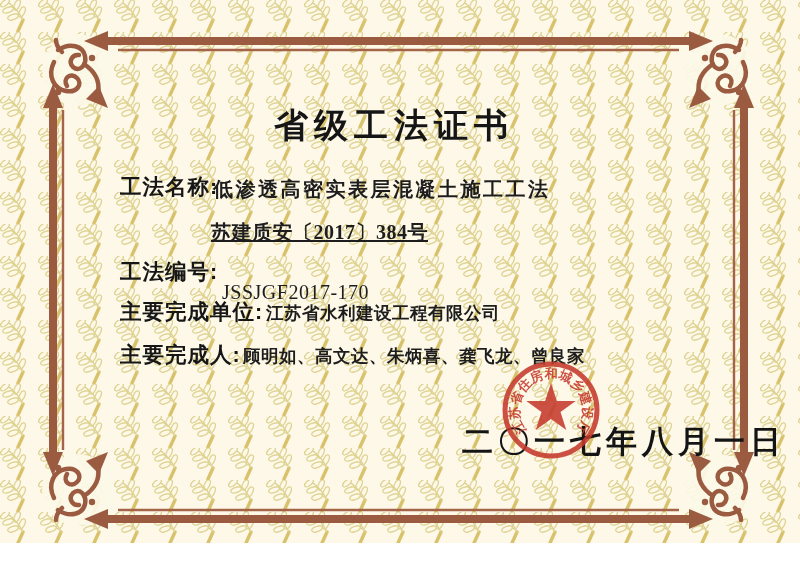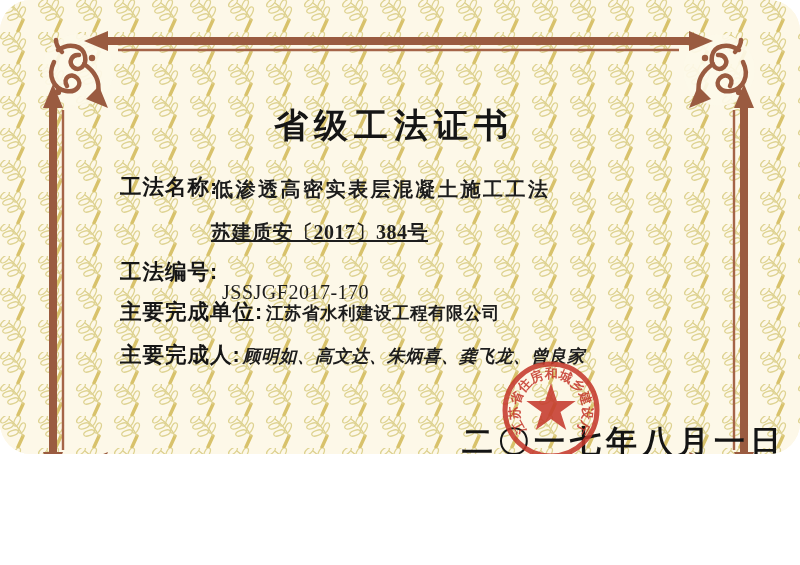--- a/index.html
+++ b/index.html
@@ -1,20 +1,19 @@
 <!DOCTYPE html>
 <html><head>
 <meta charset="utf-8">
 <style>
   html,body{margin:0;padding:0;background:#ffffff;}
   .canvas{
-    position:relative;width:800px;height:454px;overflow:hidden;
+    position:relative;width:800px;height:543px;overflow:hidden;
     background:#fdf8e8;
     font-family:"Liberation Sans", sans-serif;
-    border-radius:31px;
   }
   .layer{position:absolute;inset:0;width:800px;height:565px;}
   .bg{z-index:0;}
   .textlayer{z-index:20;}
   .sealsvg{z-index:30;pointer-events:none;}
   .title{
     position:absolute;left:394px;top:103px;transform:translateX(-50%);
     font-size:34px;font-weight:800;letter-spacing:6px;color:#151515;
     white-space:nowrap;
   }
@@ -23,21 +22,21 @@
     color:#161616;letter-spacing:1px;white-space:nowrap;text-align:center;
   }
   .val{
     position:absolute;color:#1d1d1d;white-space:nowrap;
     font-family:"Liberation Serif", serif;
   }
   .v1{left:213px;top:176px;font-size:20px;letter-spacing:2.5px;font-weight:600;text-align:right;}
   .v2{left:211px;top:219px;font-size:20px;letter-spacing:0.5px;font-weight:600;text-decoration:underline;}
   .v3{left:222px;top:260px;font-size:20px;letter-spacing:0.5px;margin-top:21px;}
   .v4{left:266px;top:301px;font-size:17.5px;letter-spacing:0.5px;font-weight:700;}
-  .v5{left:243px;top:344px;font-size:17.5px;letter-spacing:0.5px;font-weight:600;font-style:italic;}
+  .v5{left:243px;top:344px;font-size:17.5px;letter-spacing:0.5px;font-weight:600;}
   .date{
     position:absolute;left:462px;top:421px;font-size:31px;font-weight:600;
     letter-spacing:5px;color:#141414;white-space:nowrap;
   }
 </style>
 </head>
 <body>
 
 <div class="canvas">
 

